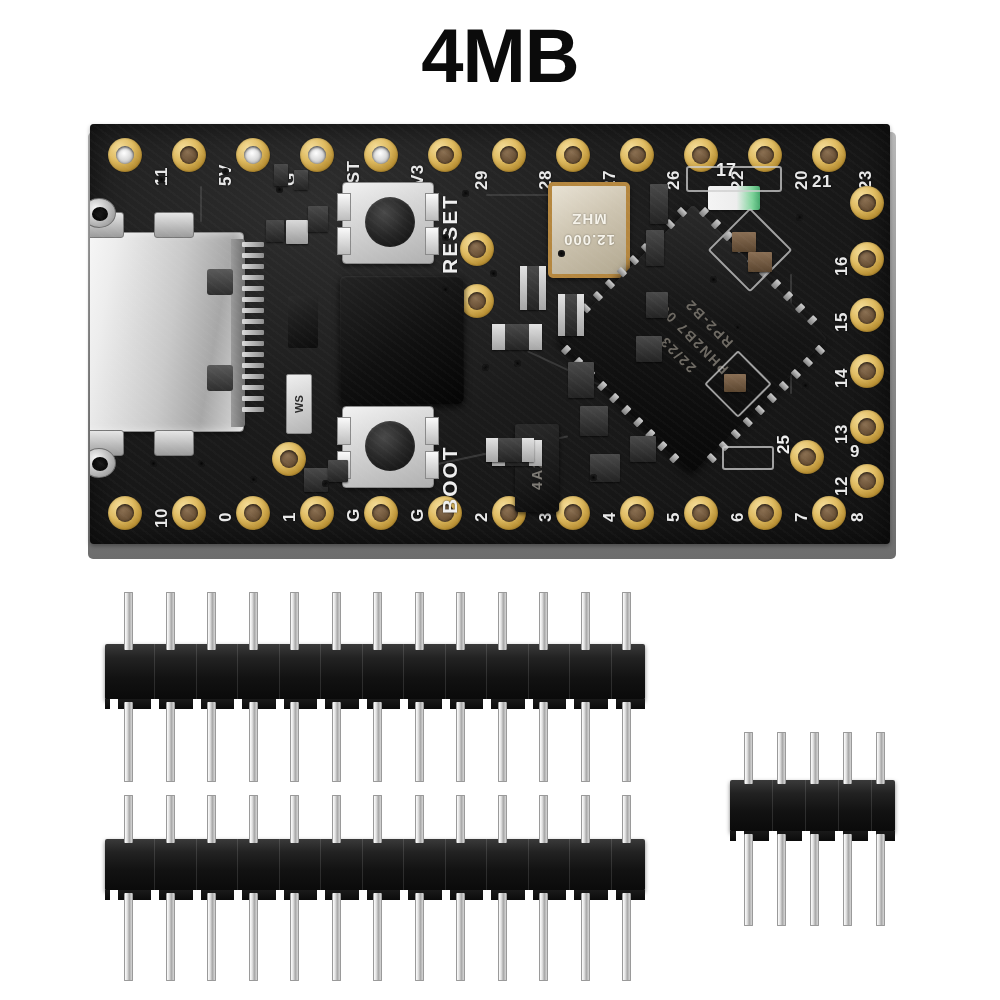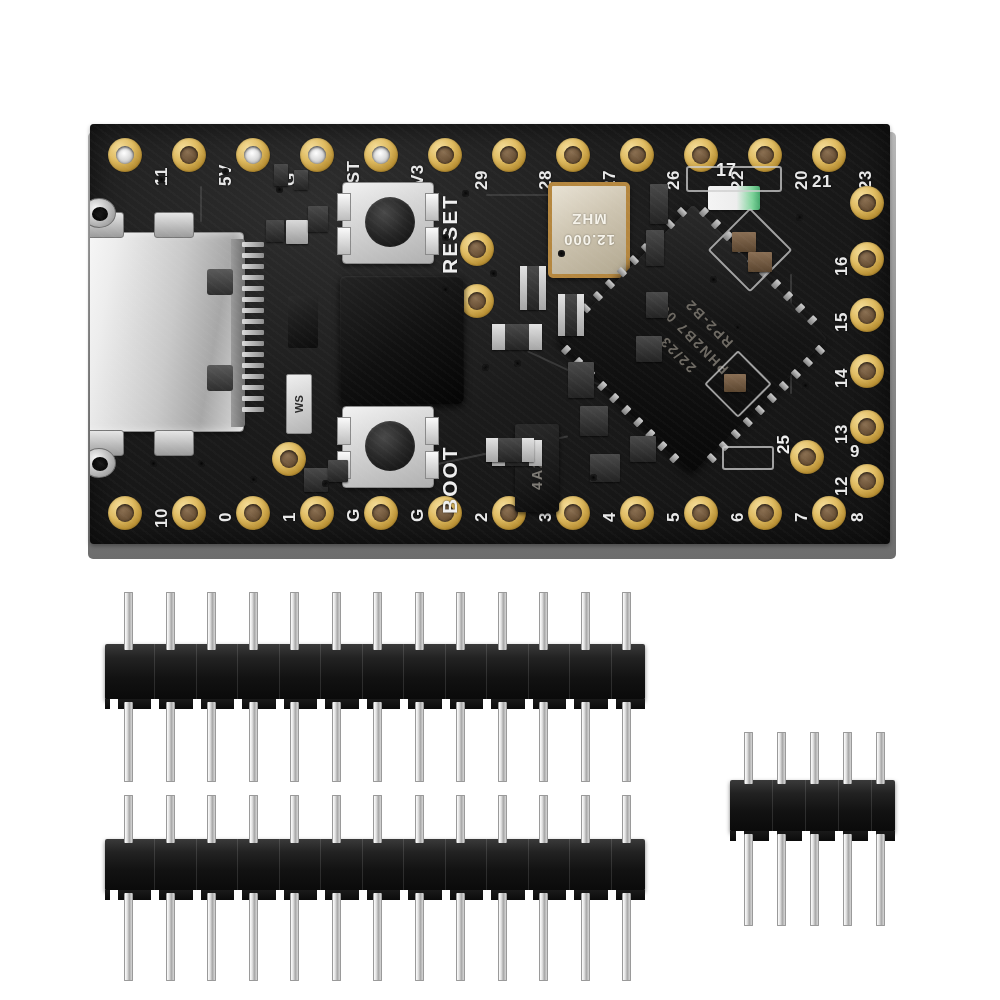--- a/index.html
+++ b/index.html
@@ -254,20 +254,21 @@
   .hpin.bot { border-top:none; }
 
   
   .nosel { user-select:none; }
 </style>
 </head>
 <body>
 
 <div id="stage">
 
+  <div id="title" class="nosel">4MB</div>
 
   <div id="pcb-wrap">
     <div id="pcb-edge"></div>
     <div id="pcb">
 
       <div class="trace" style="left:110px;top:62px;width:2px;height:36px;"></div>
       <div class="trace" style="left:396px;top:70px;width:120px;height:2px;"></div>
       <div class="trace" style="left:700px;top:150px;width:2px;height:120px;"></div>
       <div class="trace" style="left:430px;top:260px;width:160px;height:2px;transform:rotate(25deg);"></div>
       <div class="trace" style="left:300px;top:330px;width:180px;height:2px;transform:rotate(-12deg);"></div>

